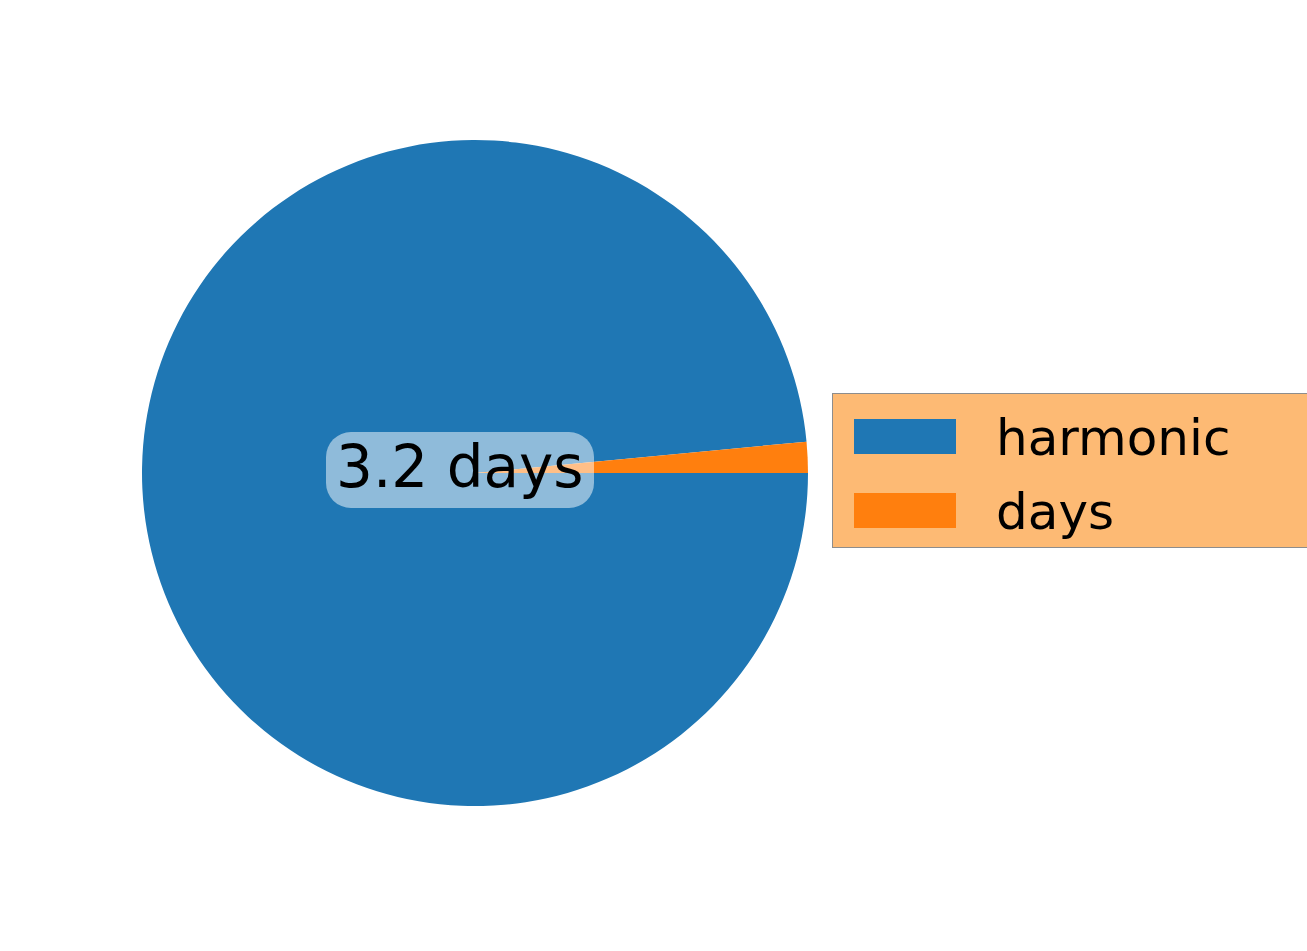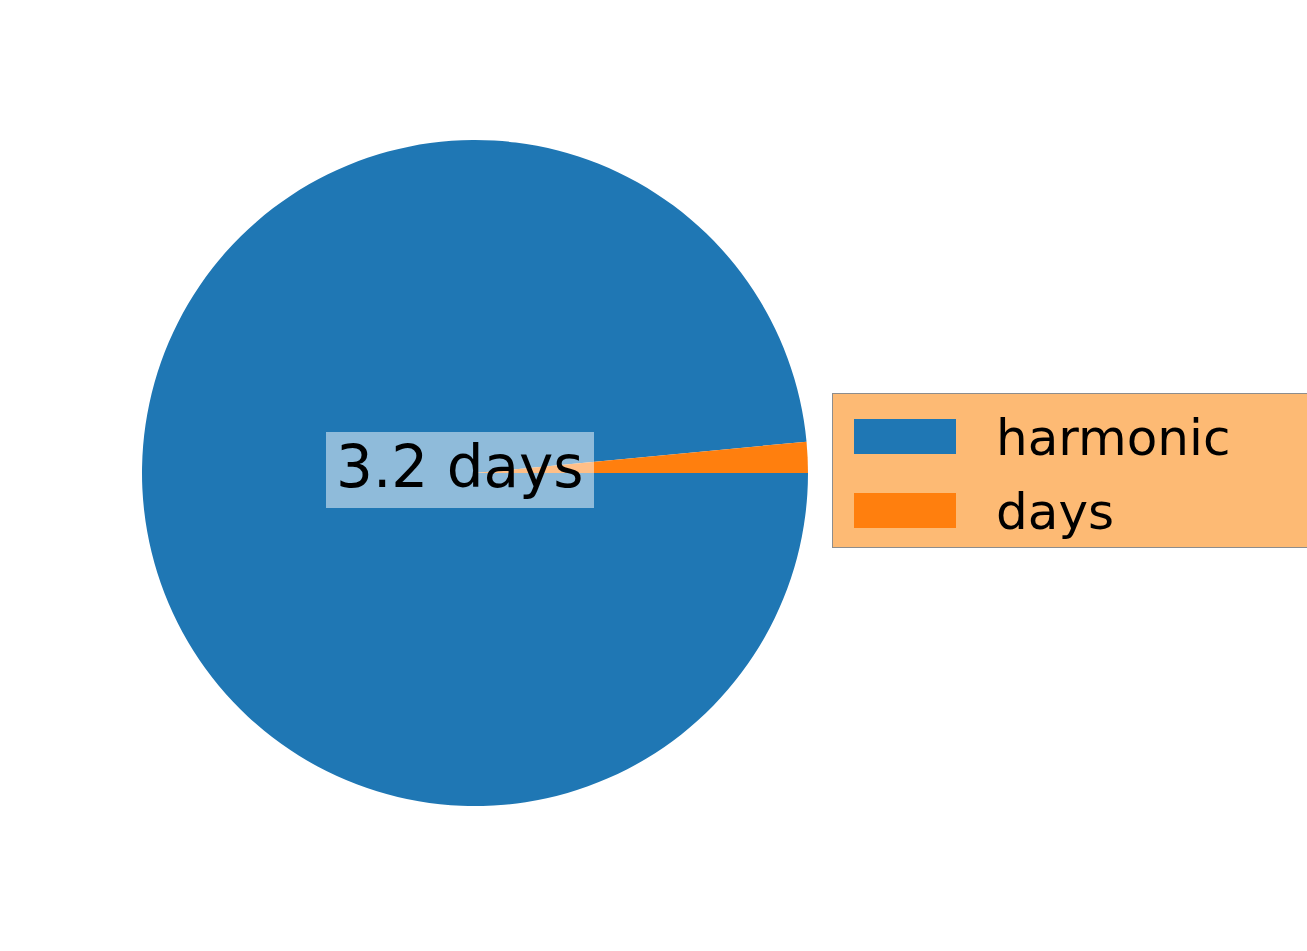--- a/index.html
+++ b/index.html
@@ -75,21 +75,21 @@
 
 <div id="figure">
 
   <svg id="pie-svg" viewBox="0 0 1307 951">
 
     <path id="wedge-harmonic" fill="#1f77b4" d="M 475 473 L 808.00 473.00 A 333 333 0 1 1 806.52 441.66 Z"></path>
 
     <path id="wedge-relax" fill="#ff7f0e" d="M 475 473 L 806.52 441.66 A 333 333 0 0 1 808.00 473.00 Z"></path>
   </svg>
 
-  <div class="wedge-label" id="label-harmonic" style="left:326px; top:432px;">3.2 days</div>
+  <div class="wedge-label" id="label-harmonic" style="left:326px; top:432px;border-radius:25px;">3.2 days</div>
 
   <div id="legend">
     <div class="legend-entry" style="top:13px;">
       <span class="legend-swatch" style="top:12px; background:#1f77b4;"></span>
       <span class="legend-text" style="top:6px;">harmonic</span>
     </div>
     <div class="legend-entry" style="top:87px;">
       <span class="legend-swatch" style="top:12px; background:#ff7f0e;"></span>
       <span class="legend-text" style="top:6px;">days</span>
     </div>

